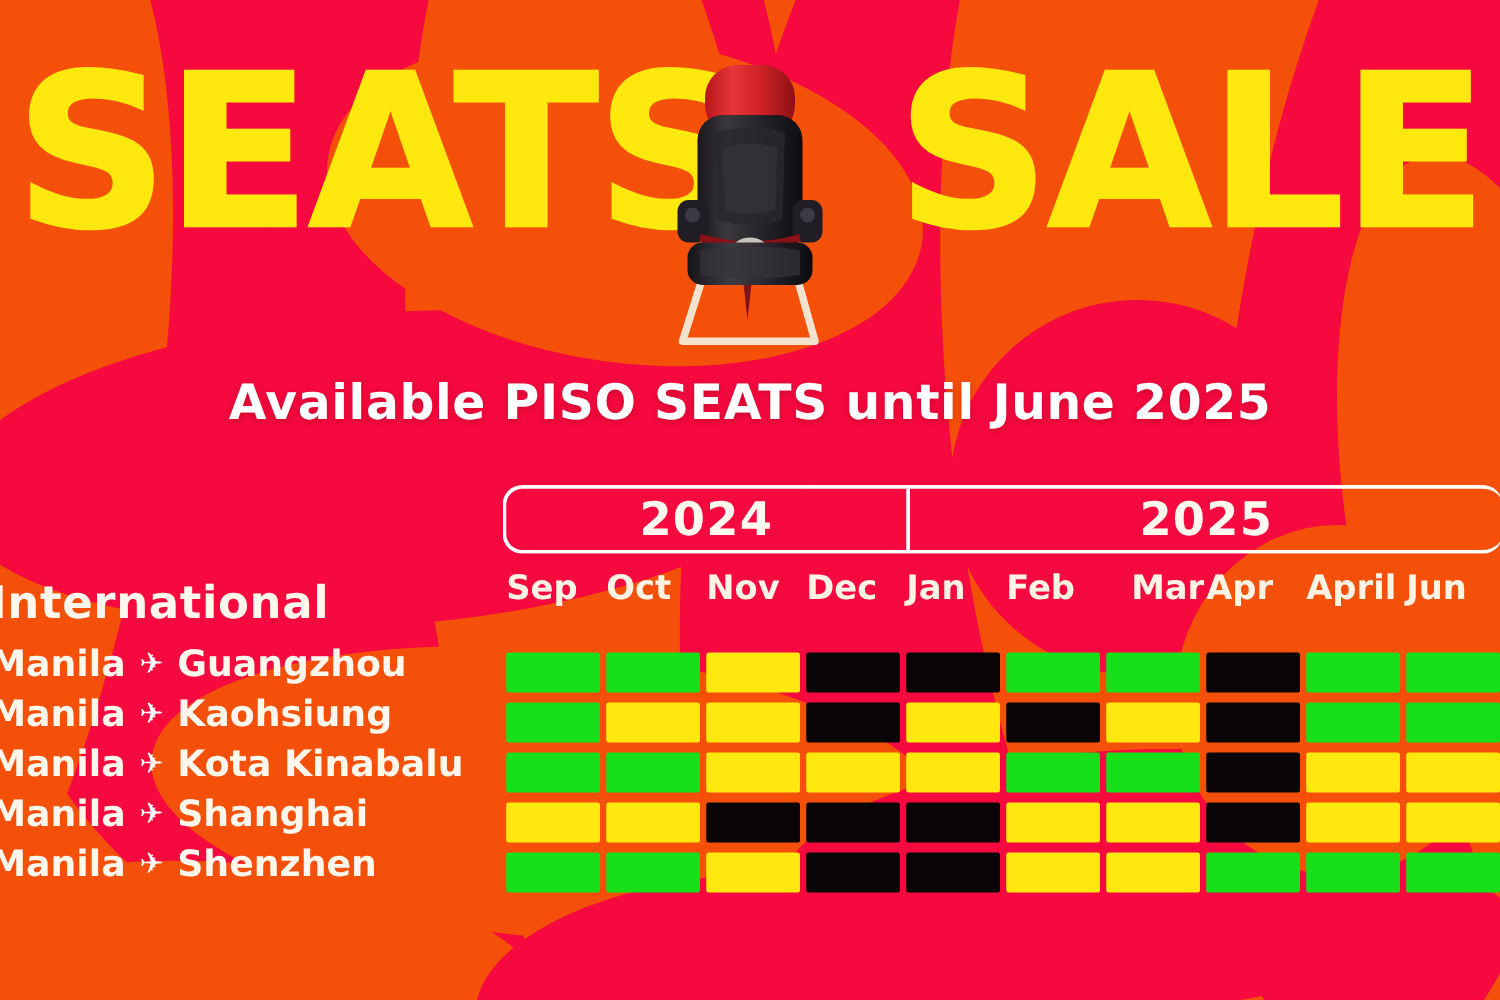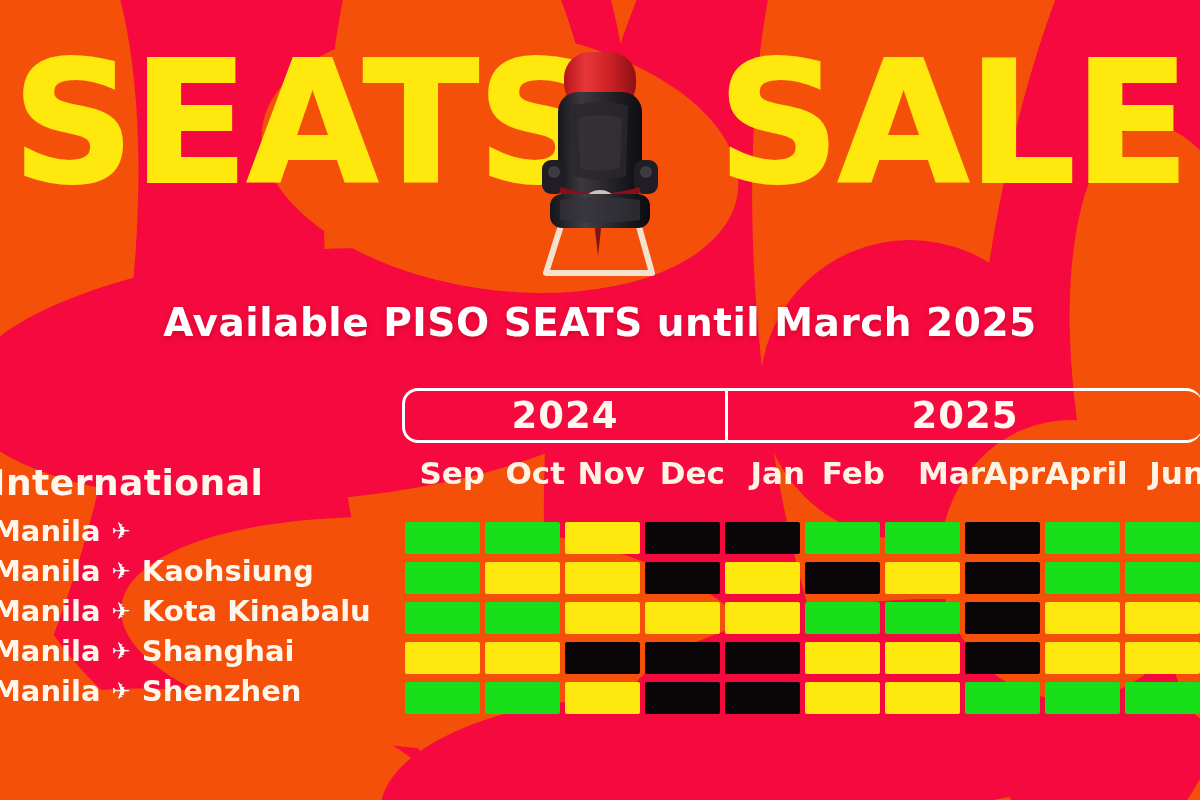--- a/index.html
+++ b/index.html
@@ -84,22 +84,22 @@
     display:flex; align-items:center; justify-content:center;
     font-size:37px; font-weight:bold; color:#FFF8EE;
     font-family:"DejaVu Sans", sans-serif;
     letter-spacing:1px;
   }
   .year-cell.first { border-right:3px solid #FFFFFF; flex:0 0 320px; }
 
   .month-row { position:absolute; left:405px; top:455px; width:800px; height:42px; }
   .month-lbl {
     position:absolute; top:0; width:80px;
-    text-align:right;
-    font-size:31px; font-weight:bold;
+    text-align:left;
+    font-size:27px; font-weight:bold;
     color:#FFF4E4;
     font-family:"DejaVu Sans", sans-serif;
   }
 
   .section-title {
     position:absolute; left:-8px; top:462px;
     font-size:36px; font-weight:bold; color:#FFF6EC;
     font-family:"DejaVu Sans", sans-serif;
     letter-spacing:0.5px;
     white-space:nowrap;
@@ -187,21 +187,21 @@
     <circle cx="34" cy="124" r="6" fill="#3C3A42"></circle>
     <circle cx="126" cy="124" r="6" fill="#3C3A42"></circle>
 
     <path d="M40 142 Q80 154 120 142" stroke="#8A1015" stroke-width="6" fill="none"></path>
     <ellipse cx="80" cy="150" rx="13" ry="8" fill="#C9C3BD"></ellipse>
 
     <rect x="30" y="146" width="100" height="34" rx="12" fill="url(#sg)"></rect>
     <path d="M40 152 Q80 146 120 152 L120 172 Q80 178 40 172 Z" fill="#36333A" opacity=".7"></path>
   </svg>
 
-  <div class="subtitle">Available PISO SEATS until March 2025</div>
+  <div class="subtitle">Available PISO SEATS until June 2025</div>
 
   <div id="calendar">
 
     <div class="year-bar">
       <div class="year-cell first">2024</div>
       <div class="year-cell">2025</div>
     </div>
 
     <div class="month-row">
         <div class="month-lbl" style="left: 0px;">Sep</div>
@@ -215,20 +215,21 @@
         <div class="month-lbl" style="left: 640px;">April</div>
         <div class="month-lbl" style="left: 720px;">Jun</div>
       </div>
 
     <div class="section-title">International</div>
 
     <div id="routes">
         <div class="route-label" style="top: 514px;">
           <span>Manila</span>
           <span class="plane-glyph">✈</span>
+          <span>Guangzhou</span>
         </div>
         <div class="route-label" style="top: 554px;">
           <span>Manila</span>
           <span class="plane-glyph">✈</span>
           <span>Kaohsiung</span>
         </div>
         <div class="route-label" style="top: 594px;">
           <span>Manila</span>
           <span class="plane-glyph">✈</span>
           <span>Kota Kinabalu</span>

